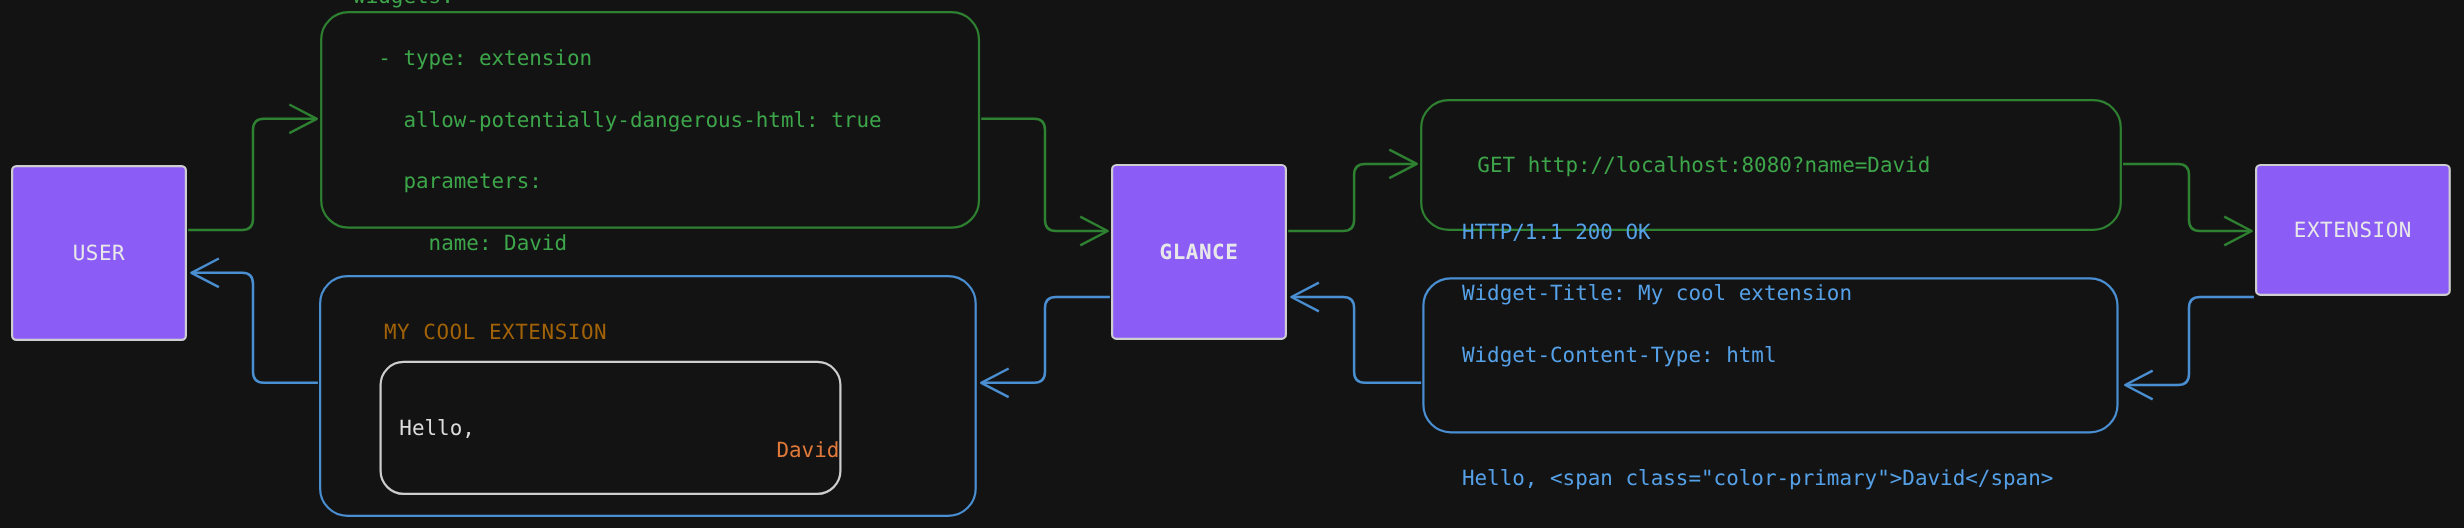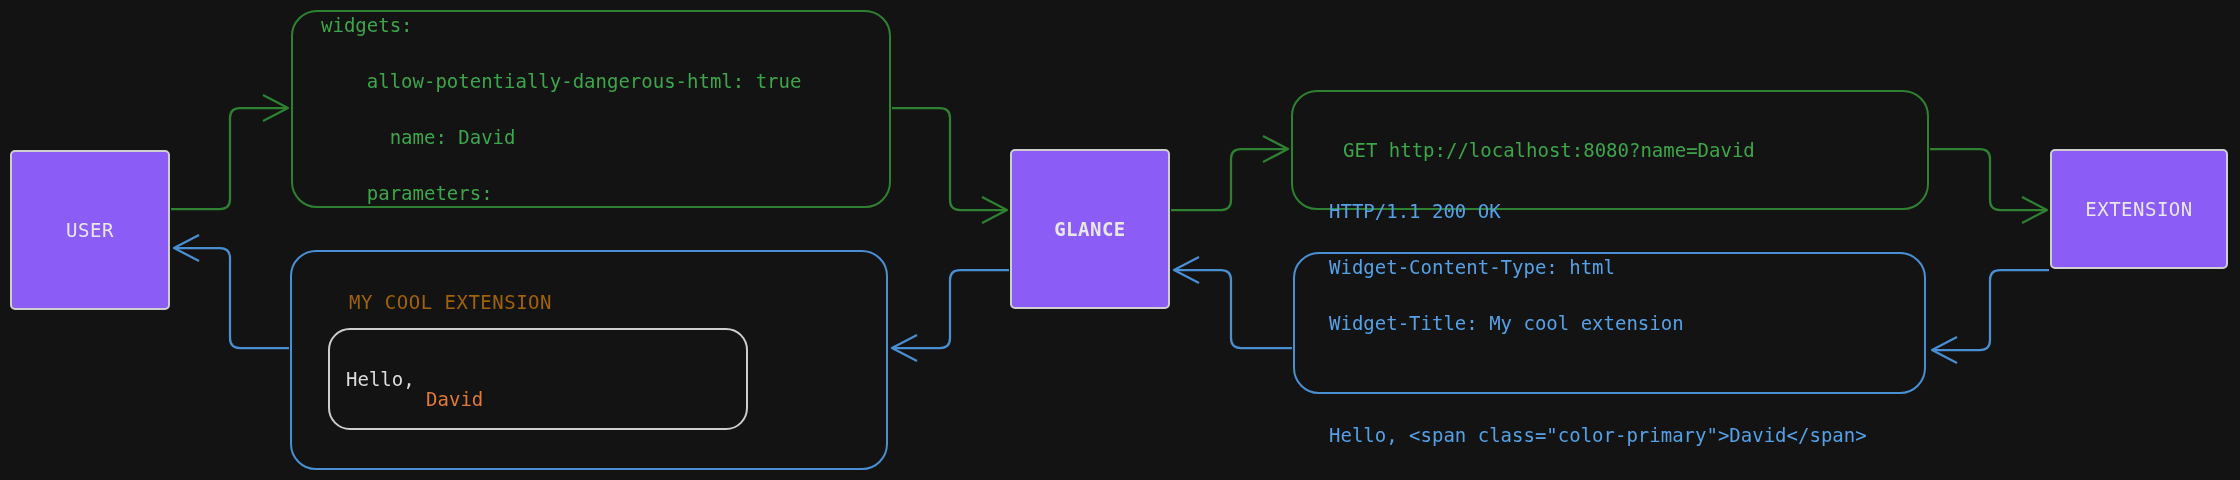--- a/index.html
+++ b/index.html
@@ -74,31 +74,32 @@
   #widget-title {
     margin: 38px 0 0 57px;
     color: #a16207;
     font-size: 19px;
     line-height: 24px;
     white-space: pre;
     letter-spacing: 0.5px;
   }
   #hello-box {
     position: absolute;
-    left: 36px; top: 76px;
+    left: 53px; top: 76px;
     box-sizing: border-box;
-    width: 420px; height: 102px;
+    width: 420px; height: 122px;
     border: 2px solid #cecece;
     border-radius: 22px;
     display: flex;
     align-items: center;
     color: #dcdcdc;
     font-size: 19px;
     padding-left: 16px;
     white-space: pre;
+    justify-content: space-between;
   }
   .orange { color: #e0793a; margin-top: 40px; }
 </style>
 </head>
 <body>
 
 <div id="diagram">
 
   <svg class="wires" viewBox="0 0 2240 480">
 
@@ -144,33 +145,34 @@
   <div class="node" id="node-glance" style="left:1010px; top:149px; width:160px; height:160px;font-weight:bold;">
     <span>GLANCE</span>
   </div>
 
   <div class="node" id="node-extension" style="left:2050px; top:149px; width:178px; height:120px;">
     <span>EXTENSION</span>
   </div>
 
   <div class="msg green" id="msg-config">
     <div class="code-line">widgets:</div>
+    <div class="code-line">  - type: extension</div>
     <div class="code-line">    allow-potentially-dangerous-html: true</div>
+    <div class="code-line">    parameters:</div>
     <div class="code-line">      name: David</div>
-    <div class="code-line">    parameters:</div>
   </div>
 
   <div class="msg green" id="msg-get">
     <div class="code-line">GET http://localhost:8080?name=David</div>
   </div>
 
   <div class="msg blue" id="msg-response">
     <div class="code-line">HTTP/1.1 200 OK</div>
+    <div class="code-line">Widget-Title: My cool extension</div>
     <div class="code-line">Widget-Content-Type: html</div>
-    <div class="code-line">Widget-Title: My cool extension</div>
     <div class="code-line"></div>
     <div class="code-line">Hello, &lt;span class="color-primary"&gt;David&lt;/span&gt;</div>
   </div>
 
   <div class="msg blue" id="msg-widget">
     <div id="widget-title">MY COOL EXTENSION</div>
     <div id="hello-box">
       <span>Hello, </span><span class="orange">David</span>
     </div>
   </div>

